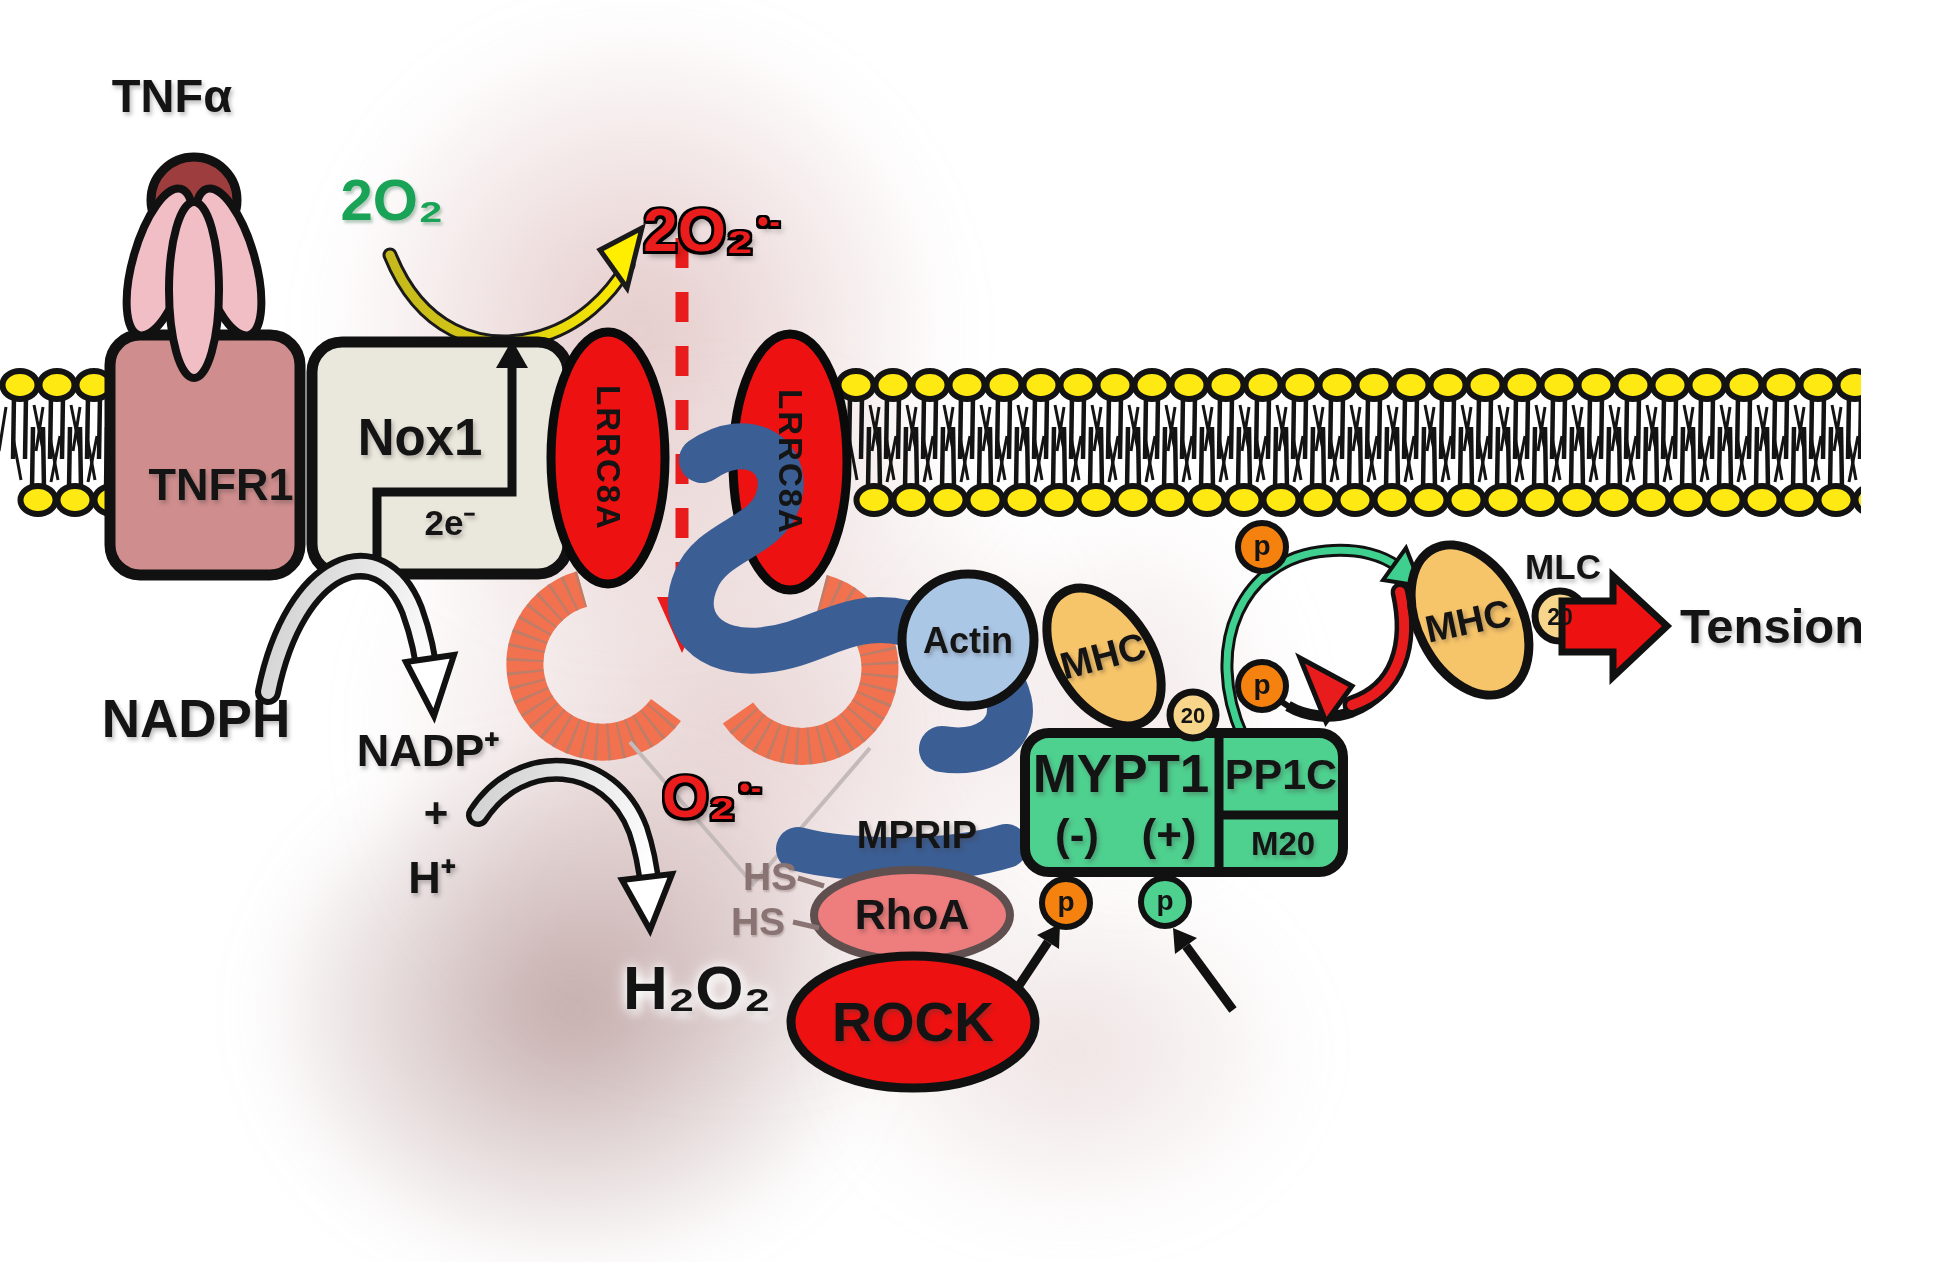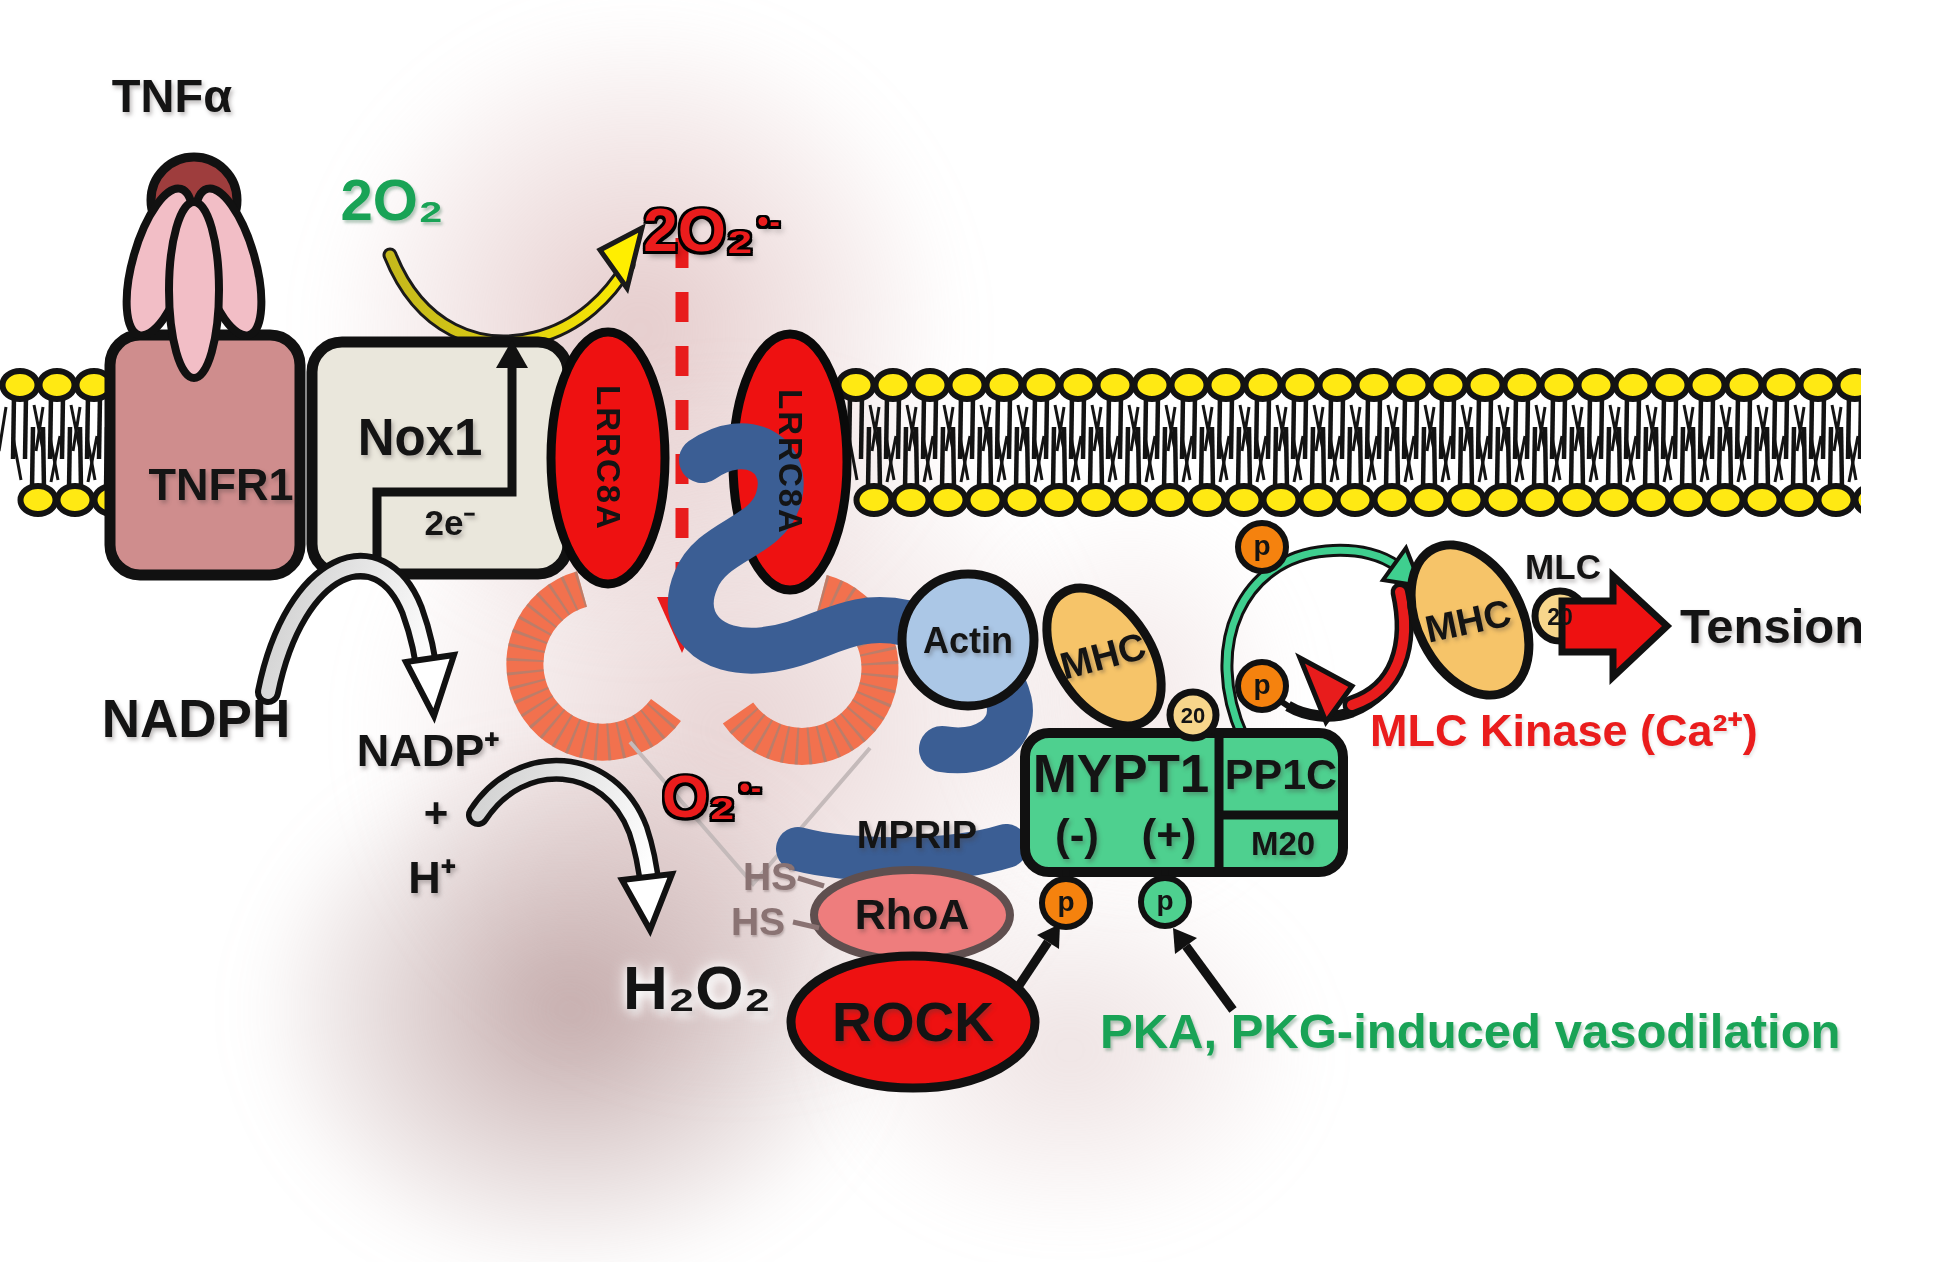--- a/index.html
+++ b/index.html
@@ -529,15 +529,13 @@
   <div class="lbl" style="left:1281px;top:774px;font-size:43px;">PP1C</div>
   <div class="lbl" style="left:1283px;top:843px;font-size:33px;">M20</div>
   <div class="lbl" style="left:1066px;top:902px;font-size:28px;text-shadow:none;">p</div>
   <div class="lbl" style="left:1165px;top:901px;font-size:28px;text-shadow:none;">p</div>
   <div class="lbl" style="left:1262px;top:685px;font-size:28px;text-shadow:none;">p</div>
   <div class="lbl" style="left:1262px;top:546px;font-size:28px;text-shadow:none;">p</div>
   <div class="lbl rotm12" style="left:1468px;top:621px;font-size:38px;">MHC</div>
   <div class="lbl" style="left:1563px;top:566px;font-size:35px;">MLC</div>
   <div class="lbl" style="left:1560px;top:617px;font-size:23px;text-shadow:none;">20</div>
   <div class="lbl anchor-left" style="left:1680px;top:626px;font-size:49px;">Tension</div>
-  <div class="lbl anchor-left t-red t-white-shadow" style="left:1370px;top:730px;font-size:45px;color:#ea1c1c;">MLC Kinase (Ca²⁺)</div>
-  <div class="lbl anchor-left t-green" style="left:1100px;top:1031px;font-size:49px;">PKA, PKG-induced vasodilation</div>
 </div>
 
 </body></html>

